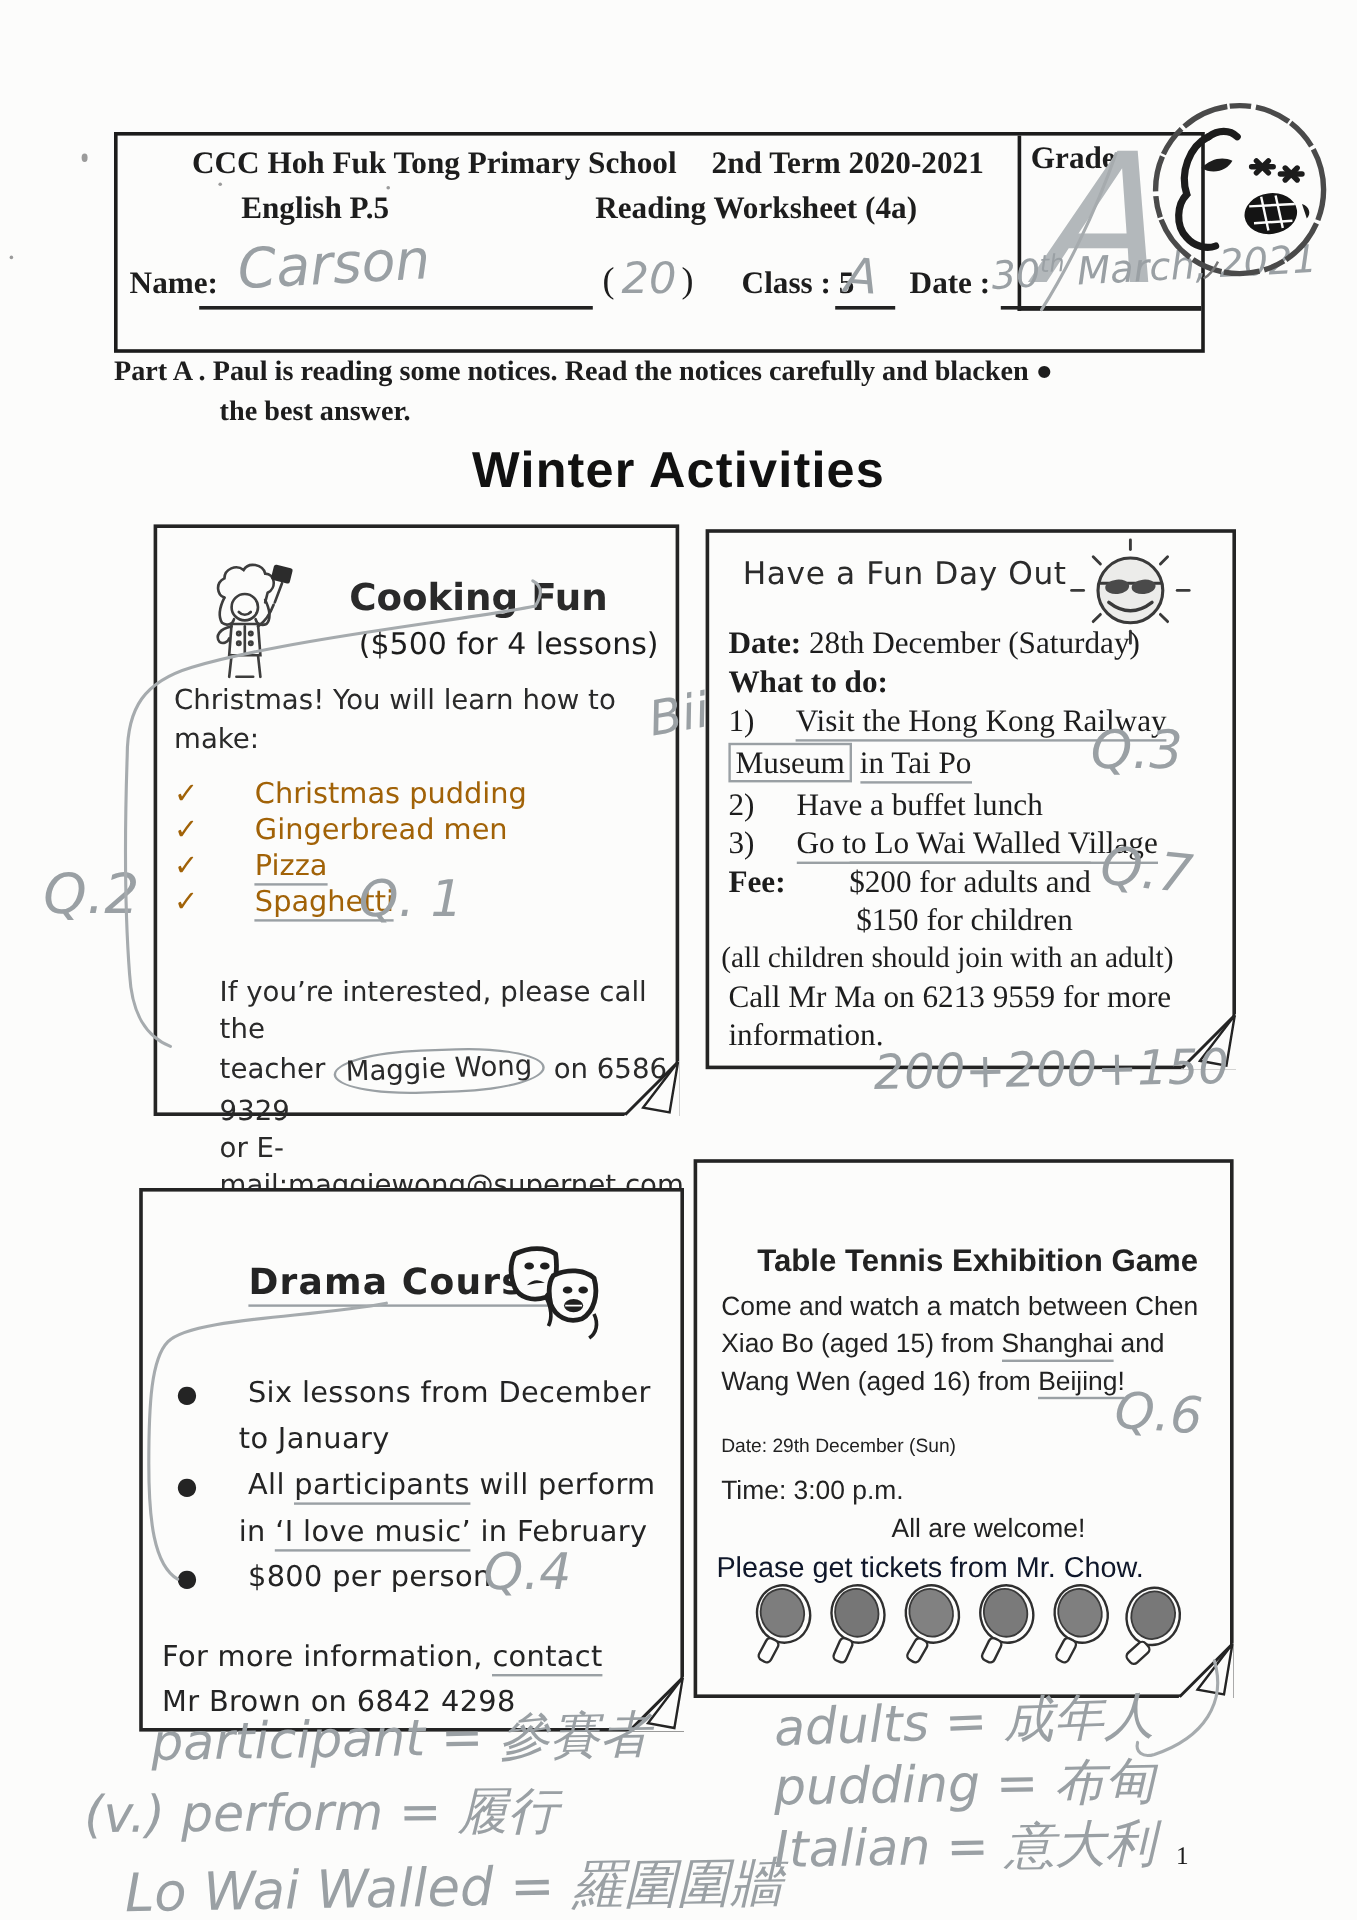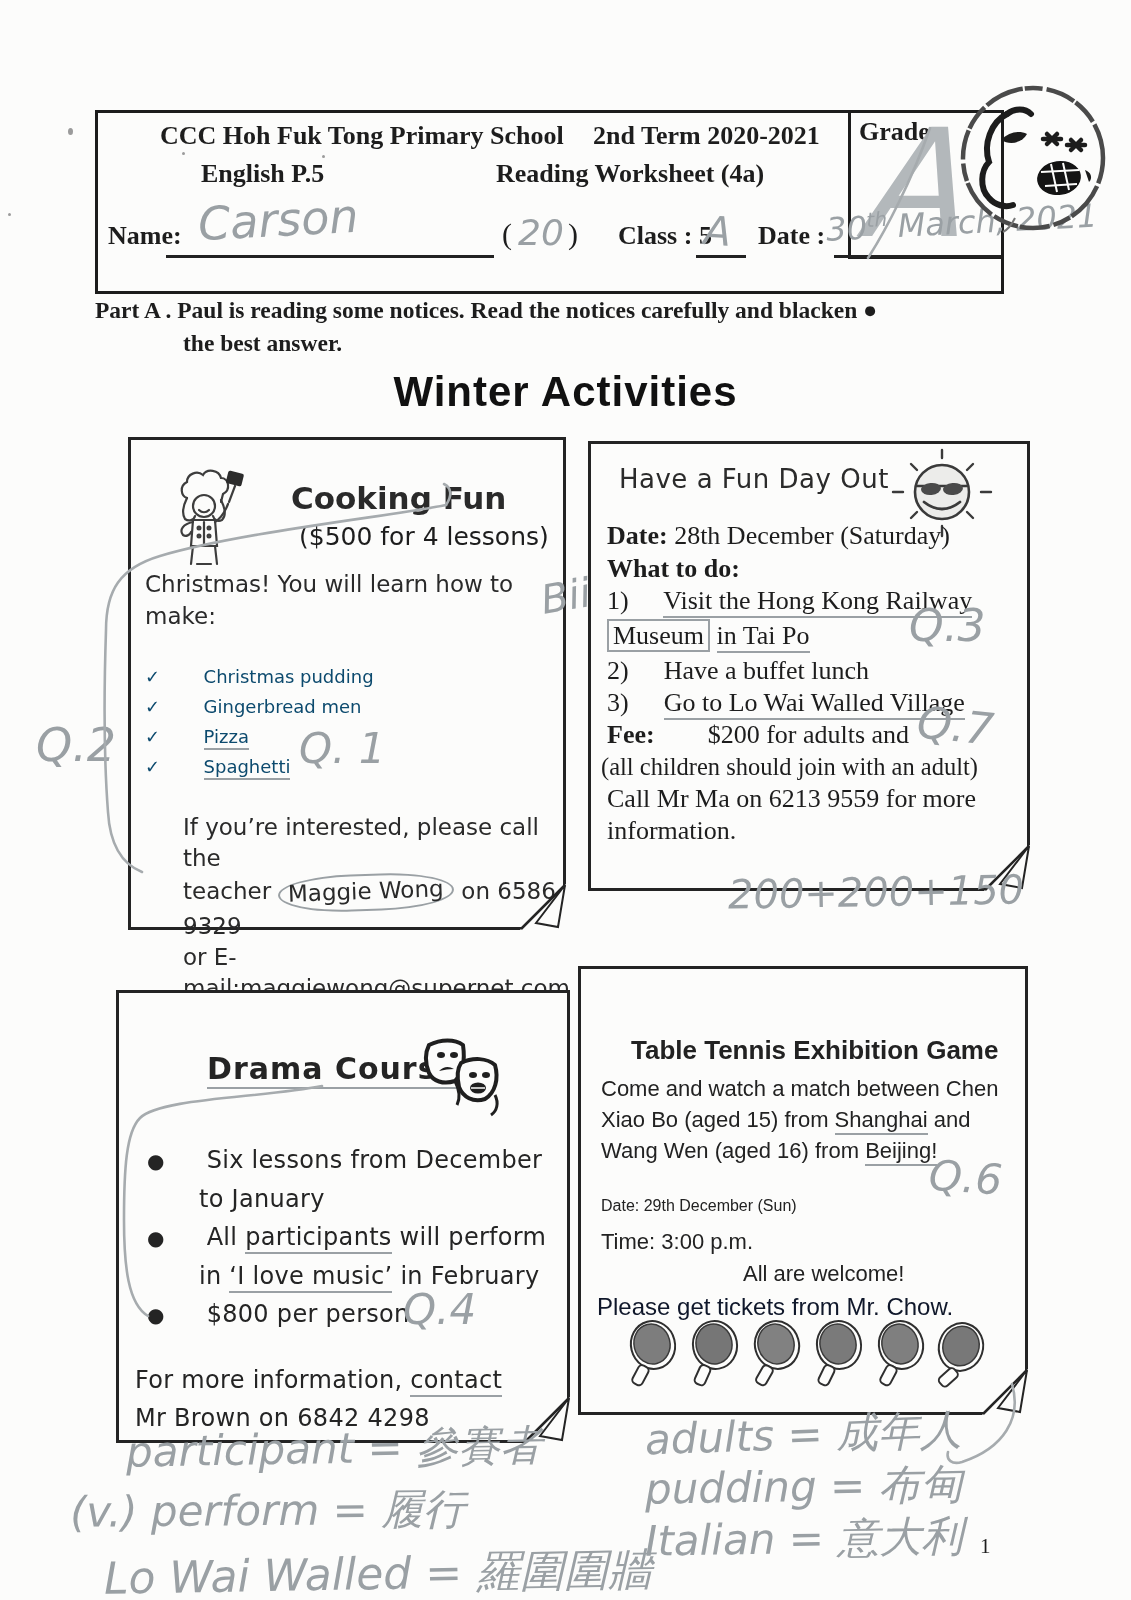--- a/index.html
+++ b/index.html
@@ -131,21 +131,21 @@
       <rect x="78" y="8" width="16" height="13" rx="2" fill="#2c2c2c" transform="rotate(14 86 14)"></rect>
     </svg>
     <div class="abs dv b" style="left:160px;top:40px;font-size:31px;color:#2a2a2a;">Cooking Fun</div>
     <div class="abs dv" style="left:168px;top:82px;font-size:25px;">($500 for 4 lessons)</div>
 
     <div class="abs" style="left:14px;top:128px;font-size:23px;line-height:32px;color:#2a2a2a;">
       <div>Christmas! You will learn how to</div>
       <div>make:</div>
     </div>
 
-    <div class="abs" style="left:14px;top:222px;font-size:18px;line-height:30px;color:#0c4a6e;">
+    <div class="abs" style="left:14px;top:206px;font-size:24px;line-height:30px;color:#a16207;">
       <div class="row-line">
         <span class="b">✓</span>
         <span style="display:inline-block;width:32px;"></span>
         <span>Christmas pudding</span>
       </div>
       <div class="row-line">
         <span class="b">✓</span>
         <span style="display:inline-block;width:32px;"></span>
         <span>Gingerbread men</span>
       </div>
@@ -225,20 +225,24 @@
       <div class="row-line">
         <span>3)</span>
         <span style="display:inline-block;width:22px;"></span>
         <span class="pu">Go to Lo Wai Walled Village</span>
       </div>
       <div class="row-line">
         <span class="b">Fee:</span>
         <span style="display:inline-block;width:40px;"></span>
         <span class="pover">$200 for adults and</span>
       </div>
+      <div class="row-line">
+        <span style="display:inline-block;width:100px;"></span>
+        <span>$150 for children</span>
+      </div>
       <div class="row-line" style="font-size:24.5px;margin-left:-6px;">(all children should join with an adult)</div>
       <div class="row-line">Call Mr Ma on 6213 9559 for more</div>
       <div class="row-line">information.</div>
     </div>
 
     <div class="abs hw" style="left:318px;top:160px;font-size:44px;">Q.3</div>
     <div class="abs hw" style="left:326px;top:260px;font-size:44px;transform:rotate(6deg);">Q.7</div>
 
     <svg class="fold" width="46" height="46" viewBox="0 0 46 46">
       <polygon points="0,46 46,0 46,46" fill="#fcfcfb"></polygon>

